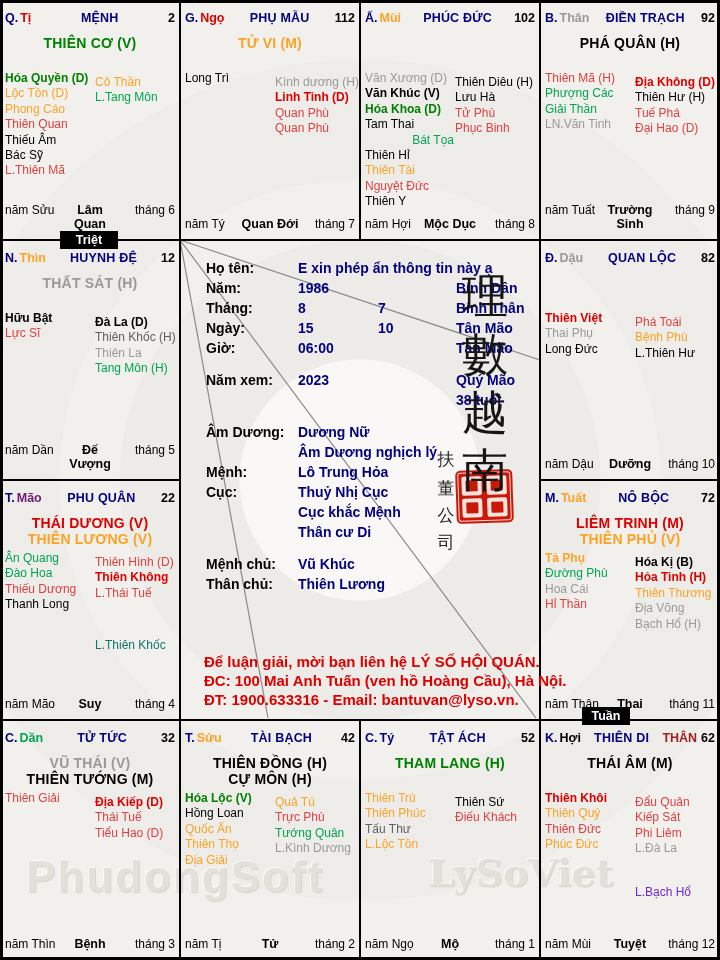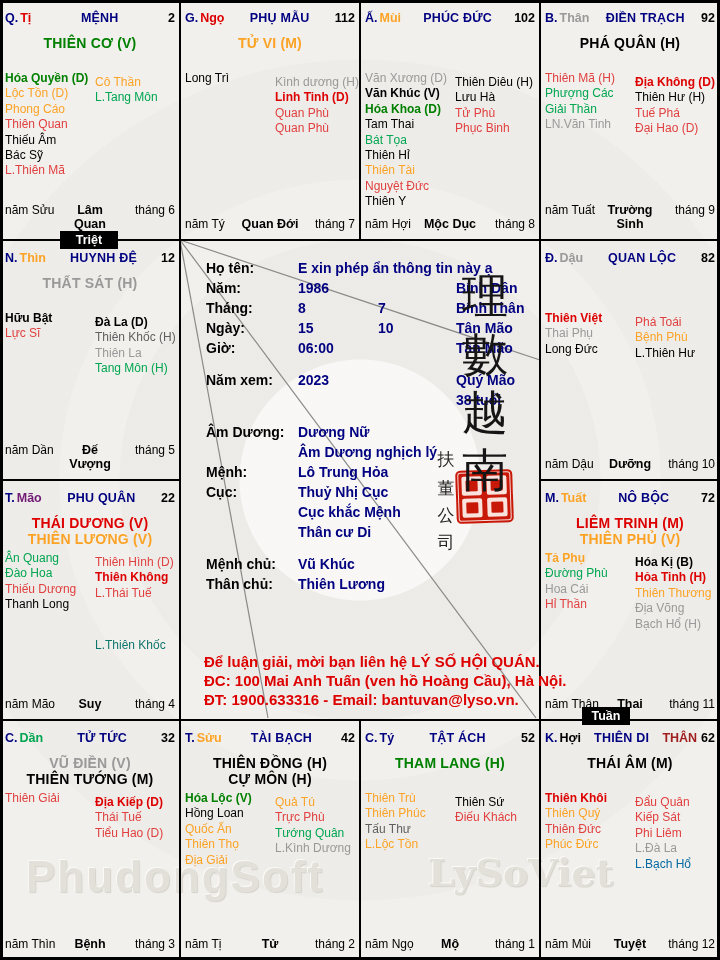--- a/index.html
+++ b/index.html
@@ -152,21 +152,21 @@
           <span class="p-branch" style="color: rgb(252, 163, 38);">Mùi</span>
           <span class="p-name">PHÚC ĐỨC</span>
           <span class="p-num">102</span>
         </div>
         <div class="p-stars">
           <div class="p-col-l">
             <div class="star" style="color: rgb(153, 153, 153);">Văn Xương (D)</div>
             <div class="star b" style="color: rgb(0, 0, 0);">Văn Khúc (V)</div>
             <div class="star b" style="color: rgb(0, 128, 0);">Hóa Khoa (D)</div>
             <div class="star" style="color: rgb(0, 0, 0);">Tam Thai</div>
-            <div class="star" style="color: rgb(0, 166, 81);">Bát Tọa</div>
+            <div class="star" style="color: rgb(0, 166, 81); text-align: right;">Bát Tọa</div>
             <div class="star" style="color: rgb(0, 0, 0);">Thiên Hỉ</div>
             <div class="star" style="color: rgb(252, 163, 38);">Thiên Tài</div>
             <div class="star" style="color: rgb(224, 64, 64);">Nguyệt Đức</div>
             <div class="star" style="color: rgb(0, 0, 0);">Thiên Y</div>
           </div>
           <div class="p-col-r">
             <div class="star" style="color: rgb(0, 0, 0);">Thiên Diêu (H)</div>
             <div class="star" style="color: rgb(0, 0, 0);">Lưu Hà</div>
             <div class="star" style="color: rgb(224, 64, 64);">Tử Phù</div>
             <div class="star" style="color: rgb(224, 64, 64);">Phục Binh</div>
@@ -325,21 +325,21 @@
         </div>
       </div>
       <div class="palace" style="left: 0px; top: 720px;">
         <div class="p-header">
           <span class="p-stem">C.</span>
           <span class="p-branch" style="color: rgb(0, 166, 81);">Dần</span>
           <span class="p-name">TỬ TỨC</span>
           <span class="p-num">32</span>
         </div>
         <div class="p-titles">
-          <div style="color: rgb(153, 153, 153);">VŨ ĐIỀN (V)</div>
+          <div style="color: rgb(153, 153, 153);">VŨ THÁI (V)</div>
           <div style="color: rgb(0, 0, 0);">THIÊN TƯỚNG (M)</div>
         </div>
         <div class="p-stars">
           <div class="p-col-l">
             <div class="star" style="color: rgb(224, 64, 64);">Thiên Giải</div>
           </div>
           <div class="p-col-r">
             <div class="star b" style="color: rgb(221, 0, 0);">Địa Kiếp (D)</div>
             <div class="star" style="color: rgb(224, 64, 64);">Thái Tuế</div>
             <div class="star" style="color: rgb(224, 64, 64);">Tiểu Hao (D)</div>
@@ -427,21 +427,21 @@
             <div class="star b" style="color: rgb(221, 0, 0);">Thiên Khôi</div>
             <div class="star" style="color: rgb(252, 163, 38);">Thiên Quý</div>
             <div class="star" style="color: rgb(224, 64, 64);">Thiên Đức</div>
             <div class="star" style="color: rgb(252, 163, 38);">Phúc Đức</div>
           </div>
           <div class="p-col-r">
             <div class="star" style="color: rgb(224, 64, 64);">Đẩu Quân</div>
             <div class="star" style="color: rgb(224, 64, 64);">Kiếp Sát</div>
             <div class="star" style="color: rgb(224, 64, 64);">Phi Liêm</div>
             <div class="star" style="color: rgb(153, 153, 153);">L.Đà La</div>
-            <div class="star" style="color: #0369a1;">L.Bạch Hổ</div>
+            <div class="star" style="color: #6d28d9; margin-top: 28px;">L.Bạch Hổ</div>
           </div>
         </div>
         <div class="p-footer">
           <span class="p-f-year">năm Mùi</span>
           <span class="p-f-stage">Tuyệt</span>
           <span class="p-f-month">tháng 12</span>
         </div>
       </div>
     </div>
 

